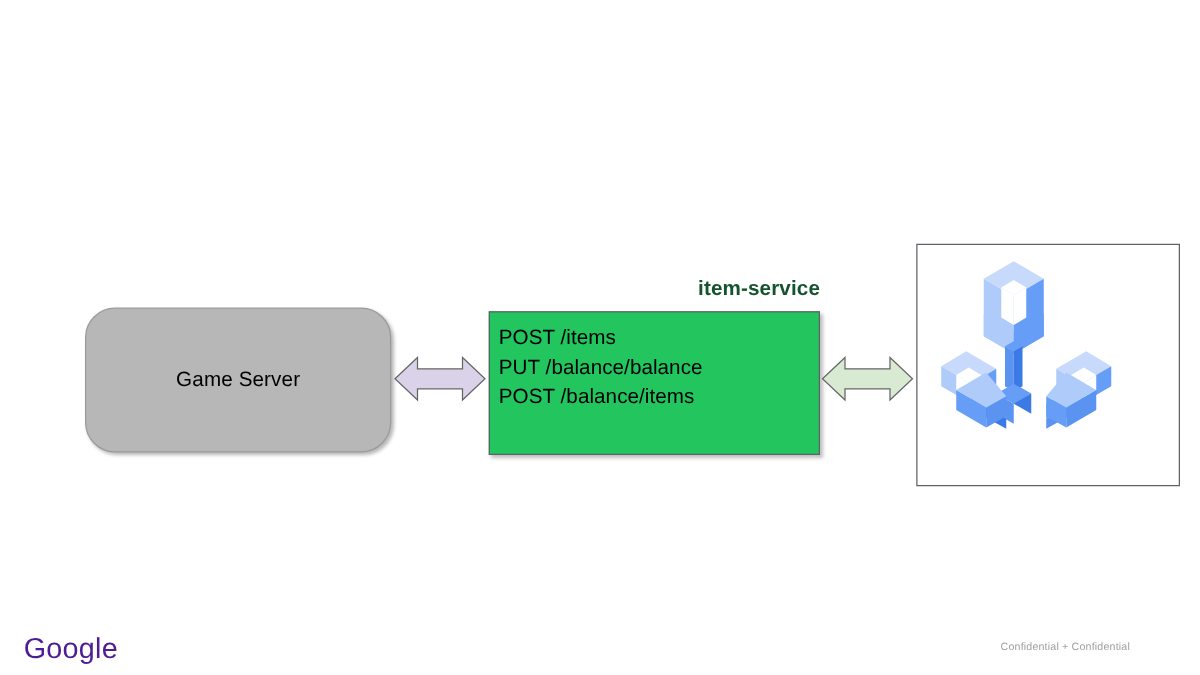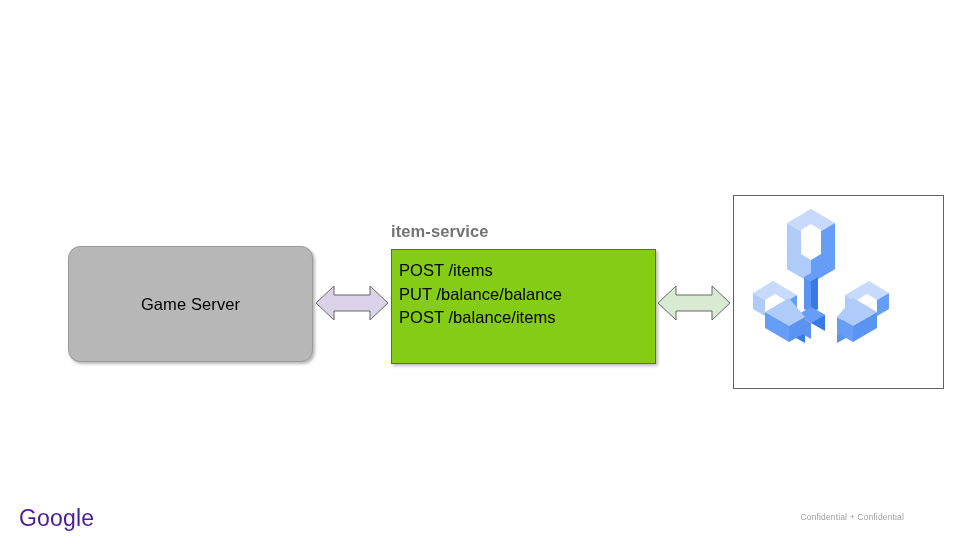--- a/index.html
+++ b/index.html
@@ -18,21 +18,21 @@
 
   
   #game-server-node {
     position: absolute;
     left: 68px;
     top: 246px;
     width: 245px;
     height: 116px;
     background: #b7b7b7;
     border: 1px solid #9a9a9a;
-    border-radius: 12px;
+    border-radius: 24px;
     box-sizing: border-box;
     box-shadow: 2px 2px 3px rgba(0,0,0,0.28);
     display: flex;
     align-items: center;
     justify-content: center;
   }
   #game-server-node .node-label {
     font-size: 16.5px;
     color: #000000;
     letter-spacing: 0.1px;
@@ -55,33 +55,33 @@
     height: 44px;
   }
   .arrow-wrap svg { display: block; }
 
   
   #item-service-title {
     position: absolute;
     left: 391px;
     top: 222px;
     width: 265px;
-    text-align: left;
+    text-align: right;
     font-size: 16.5px;
     font-weight: bold;
-    color: #737373;
+    color: #14532d;
     letter-spacing: 0.1px;
   }
   #item-service-node {
     position: absolute;
     left: 391px;
     top: 249px;
     width: 265px;
     height: 115px;
-    background: #84cc16;
+    background: #22c55e;
     border: 1px solid #5f6368;
     box-sizing: border-box;
     box-shadow: 2px 2px 3px rgba(0,0,0,0.26);
     padding: 9px 0 0 7px;
   }
   #endpoint-list {
     list-style: none;
     margin: 0;
     padding: 0;
   }

